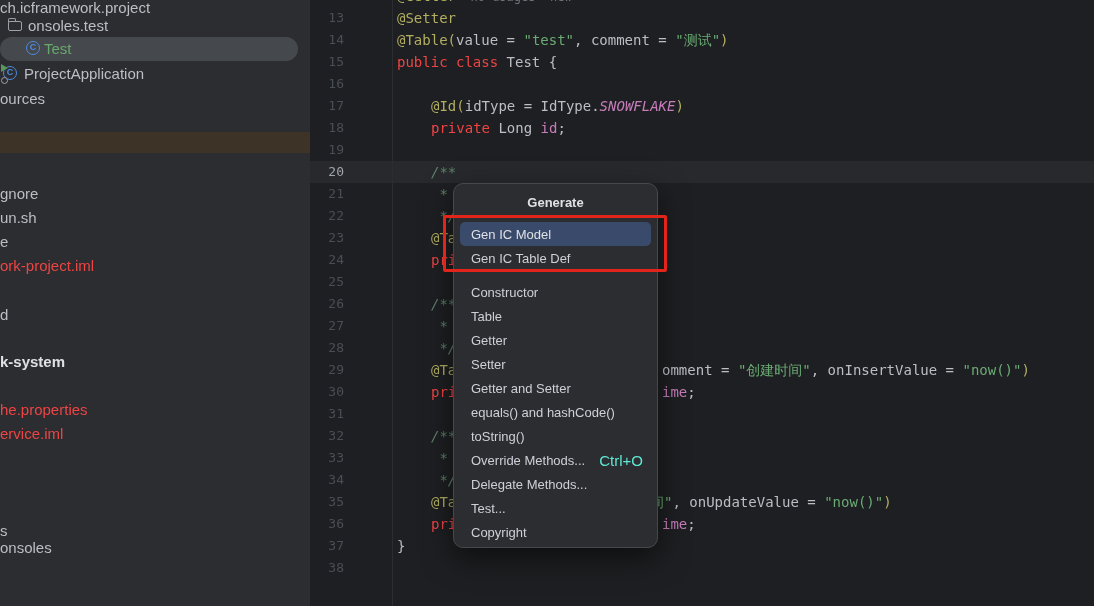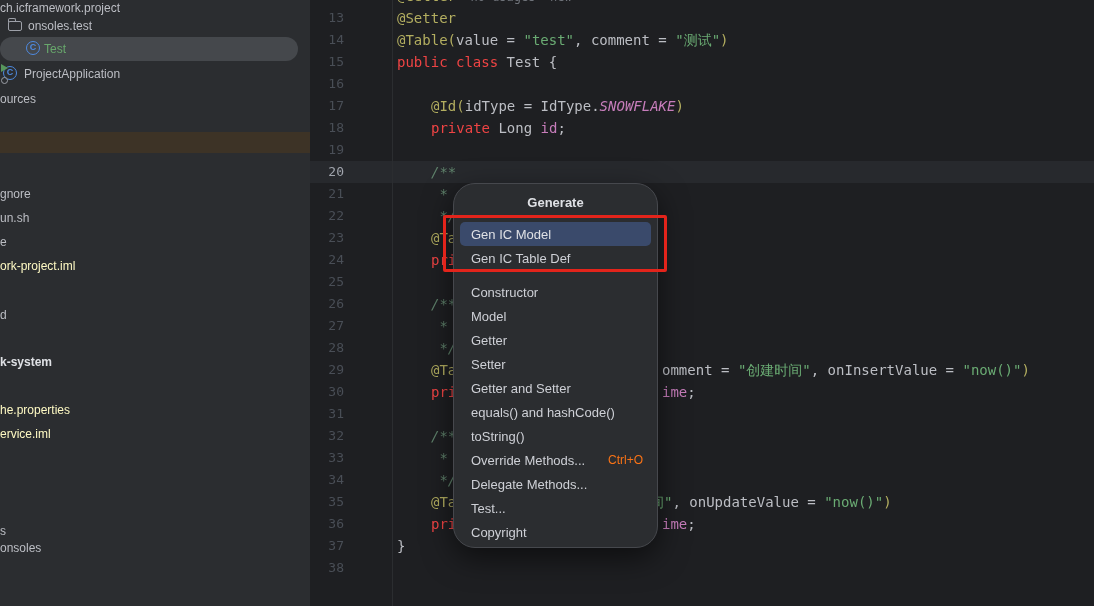--- a/index.html
+++ b/index.html
@@ -6,23 +6,23 @@
   html,body { background:#101113; }
   #root {
     position:relative; width:1094px; height:606px; overflow:hidden;
     background:#1e1f22;
     font-family:"Liberation Sans", sans-serif;
   }
   
   #sidebar { position:absolute; left:0; top:0; width:310px; height:606px; background:#2b2d30; }
   #splitter { position:absolute; left:310px; top:0; width:1px; height:606px; background:#17181b; }
   .sb-row { position:absolute; left:0; width:310px; height:24px; }
-  .sb-label { position:absolute; top:3px; height:18px; line-height:18px; font-size:12px; color:#bcbec4; white-space:pre; }
+  .sb-label { position:absolute; top:3px; height:18px; line-height:18px; font-size:15px; color:#bcbec4; white-space:pre; }
   .sb-label.green { color:#68a86c; }
-  .sb-label.orange { color:#fef9c3; }
+  .sb-label.orange { color:#ef4444; }
   .sb-label.bold { font-weight:bold; color:#dfe1e5; }
   .sb-selected { position:absolute; left:0; top:0; width:298px; height:24px; background:#45484c; border-radius:12px; }
   .sb-accent { position:absolute; left:0; top:132px; width:310px; height:21px; background:#3d3326; }
   .icon16 { position:absolute; width:16px; height:16px; }
   .ring-c { position:absolute; left:0; top:0; width:14px; height:14px; border:1.6px solid #4e8ae0; border-radius:50%;
             color:#4e8ae0; font-size:9px; font-weight:bold; text-align:center; line-height:11px; }
   .play-tri { position:absolute; left:-2px; top:-2px; width:0; height:0;
               border-left:7px solid #57965c; border-top:4px solid transparent; border-bottom:4px solid transparent; }
   .gear-dot { position:absolute; left:-2px; bottom:-2px; width:7px; height:7px; border:1.4px solid #9da0a8; border-radius:50%; background:#2b2d30; }
   .folder-shape { position:absolute; left:0; top:3px; width:14px; height:10px; border:1.4px solid #9da0a8; border-radius:2px; }
@@ -39,28 +39,28 @@
   .tk-ann { color:#b3ae60; }
   .tk-kw { color:#ef4444; }
   .tk-str { color:#6aab73; }
   .tk-doc { color:#5f826b; font-style:italic; }
   .tk-field { color:#c77dbb; }
   .tk-static { color:#c77dbb; font-style:italic; }
   .tk-txt { color:#bcbec4; }
   .tk-inlay { color:#6f737a; font-size:12px; }
   
   #popup { position:absolute; left:453px; top:183px; width:205px; height:365px;
-           background:#2b2d30; border:1px solid #46484d; border-radius:22px;
+           background:#2b2d30; border:1px solid #46484d; border-radius:10px;
            box-shadow:0 10px 30px rgba(0,0,0,.55); z-index:5; }
   #popup-title { text-align:center; font-size:13px; font-weight:bold; color:#dfe1e5; padding:11px 0 12px 0; }
   .menu-item { height:24px; display:flex; align-items:center; font-size:13px; color:#ced0d6;
                padding:0 14px 0 17px; cursor:default; }
   .menu-item.selected { background:#3a4a6b; margin:0 6px; padding:0 8px 0 11px; border-radius:5px; color:#dfe1e5; }
   .menu-gap { height:10px; }
-  .shortcut { margin-left:auto; color:#f97316; font-size:12px; }
+  .shortcut { margin-left:auto; color:#5eead4; font-size:15px; }
   
   #red-rect { position:absolute; left:443px; top:215px; width:224px; height:57px;
               border:3px solid #e3241b; border-radius:2px; z-index:10; pointer-events:none; }
 </style>
 </head>
 <body>
 
 <div id="root">
 
   <div id="sidebar">
@@ -191,21 +191,21 @@
         <span>Gen IC Model</span>
       </div>
       <div class="menu-item">
         <span>Gen IC Table Def</span>
       </div>
       <div class="menu-gap"></div>
       <div class="menu-item">
         <span>Constructor</span>
       </div>
       <div class="menu-item">
-        <span>Model</span>
+        <span>Table</span>
       </div>
       <div class="menu-item">
         <span>Getter</span>
       </div>
       <div class="menu-item">
         <span>Setter</span>
       </div>
       <div class="menu-item">
         <span>Getter and Setter</span>
       </div>

